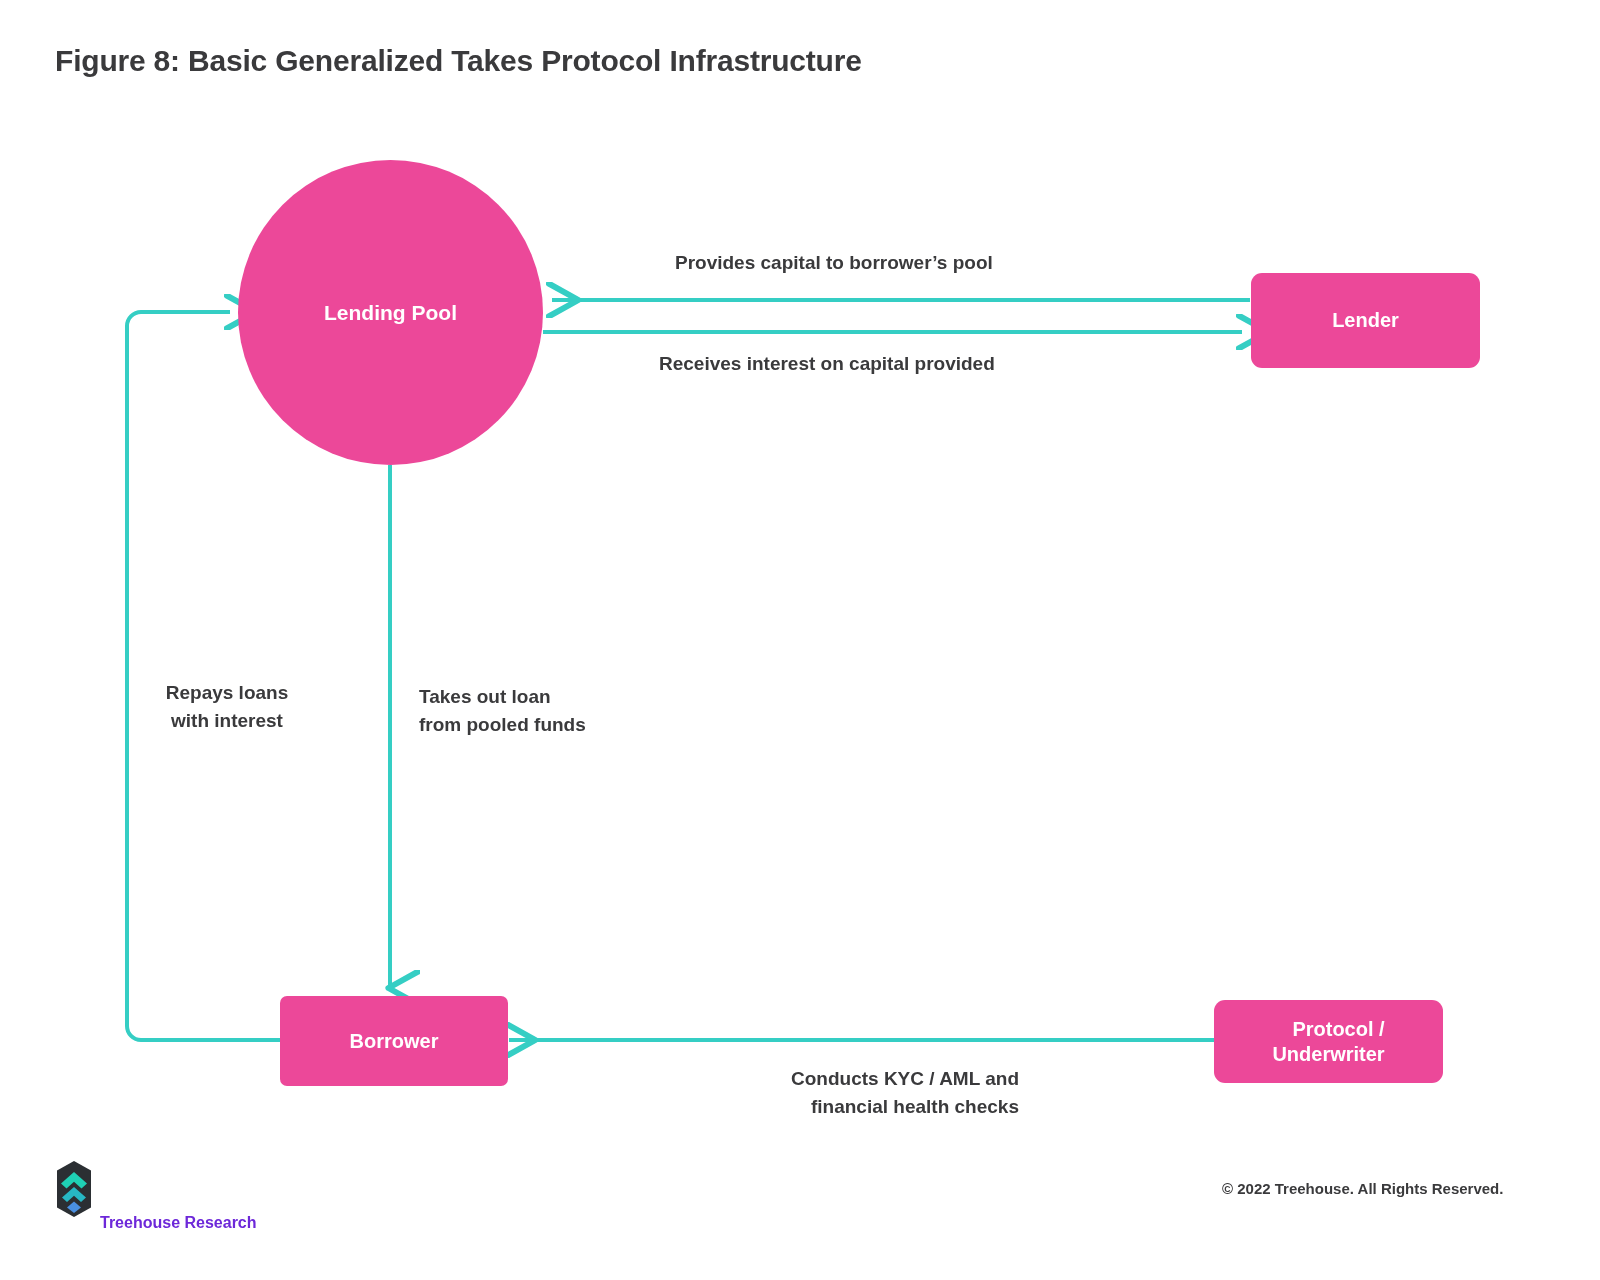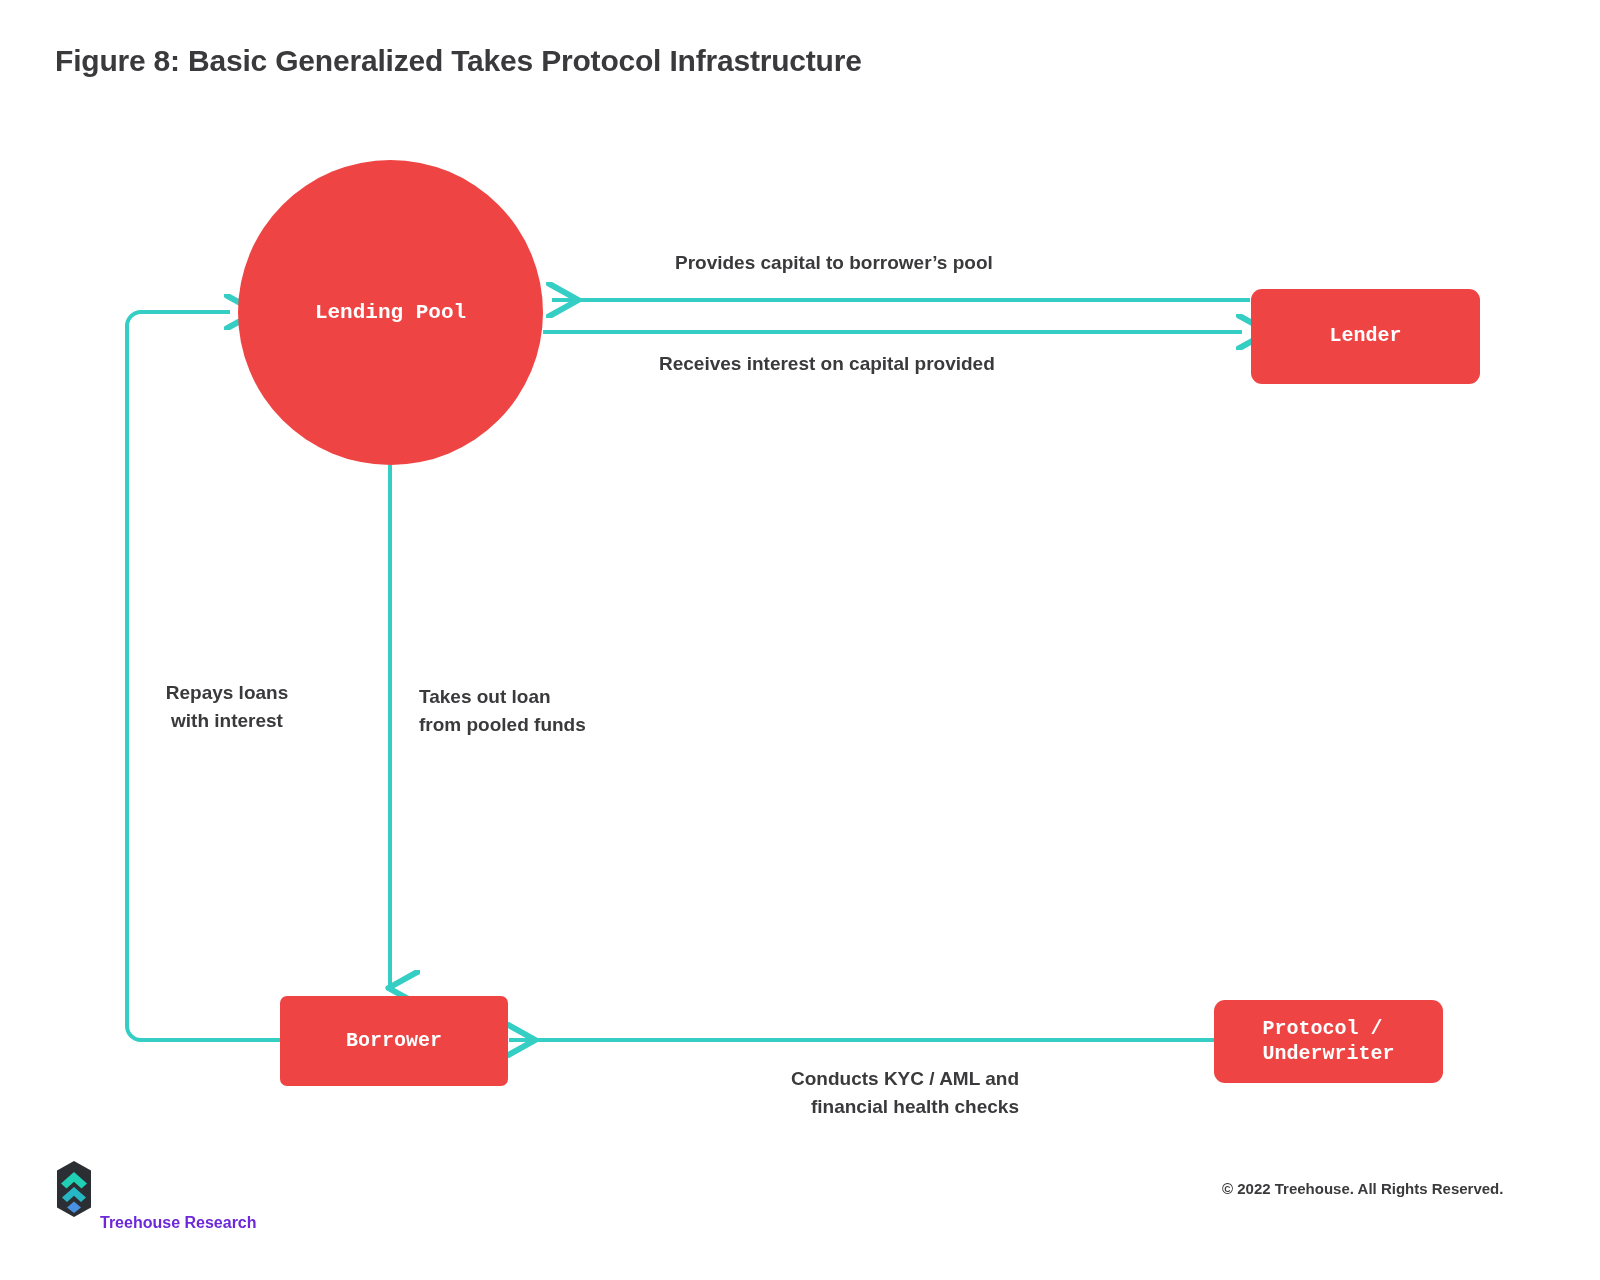--- a/index.html
+++ b/index.html
@@ -17,28 +17,28 @@
   .title{
     position:absolute;left:55px;top:44px;
     font-size:30px;font-weight:700;color:#3a3a3c;
     letter-spacing:-0.2px;white-space:nowrap;
   }
 
   
   .canvas{position:absolute;left:0;top:0;width:1600px;height:1280px;}
 
   
-  .node{position:absolute;background:#ef4444;display:flex;align-items:center;justify-content:center;
-        color:#ffffff;font-weight:700;text-align:left;line-height:1.22;font-family:Liberation Mono, monospace;}
+  .node{position:absolute;background:#ec4899;display:flex;align-items:center;justify-content:center;
+        color:#ffffff;font-weight:700;text-align:right;line-height:1.22;}
   .node-circle{
     left:238px;top:160px;width:305px;height:305px;border-radius:50%;
     font-size:21px;
   }
   .node-lender{
-    left:1251px;top:289px;width:229px;height:95px;border-radius:11px;font-size:20px;
+    left:1251px;top:273px;width:229px;height:95px;border-radius:11px;font-size:20px;
   }
   .node-borrower{
     left:280px;top:996px;width:228px;height:90px;border-radius:7px;font-size:20px;
   }
   .node-protocol{
     left:1214px;top:1000px;width:229px;height:83px;border-radius:11px;font-size:20px;
   }
 
   
   .elabel{position:absolute;font-size:19px;font-weight:700;color:#3a3a3c;line-height:1.45;white-space:pre-line;}

